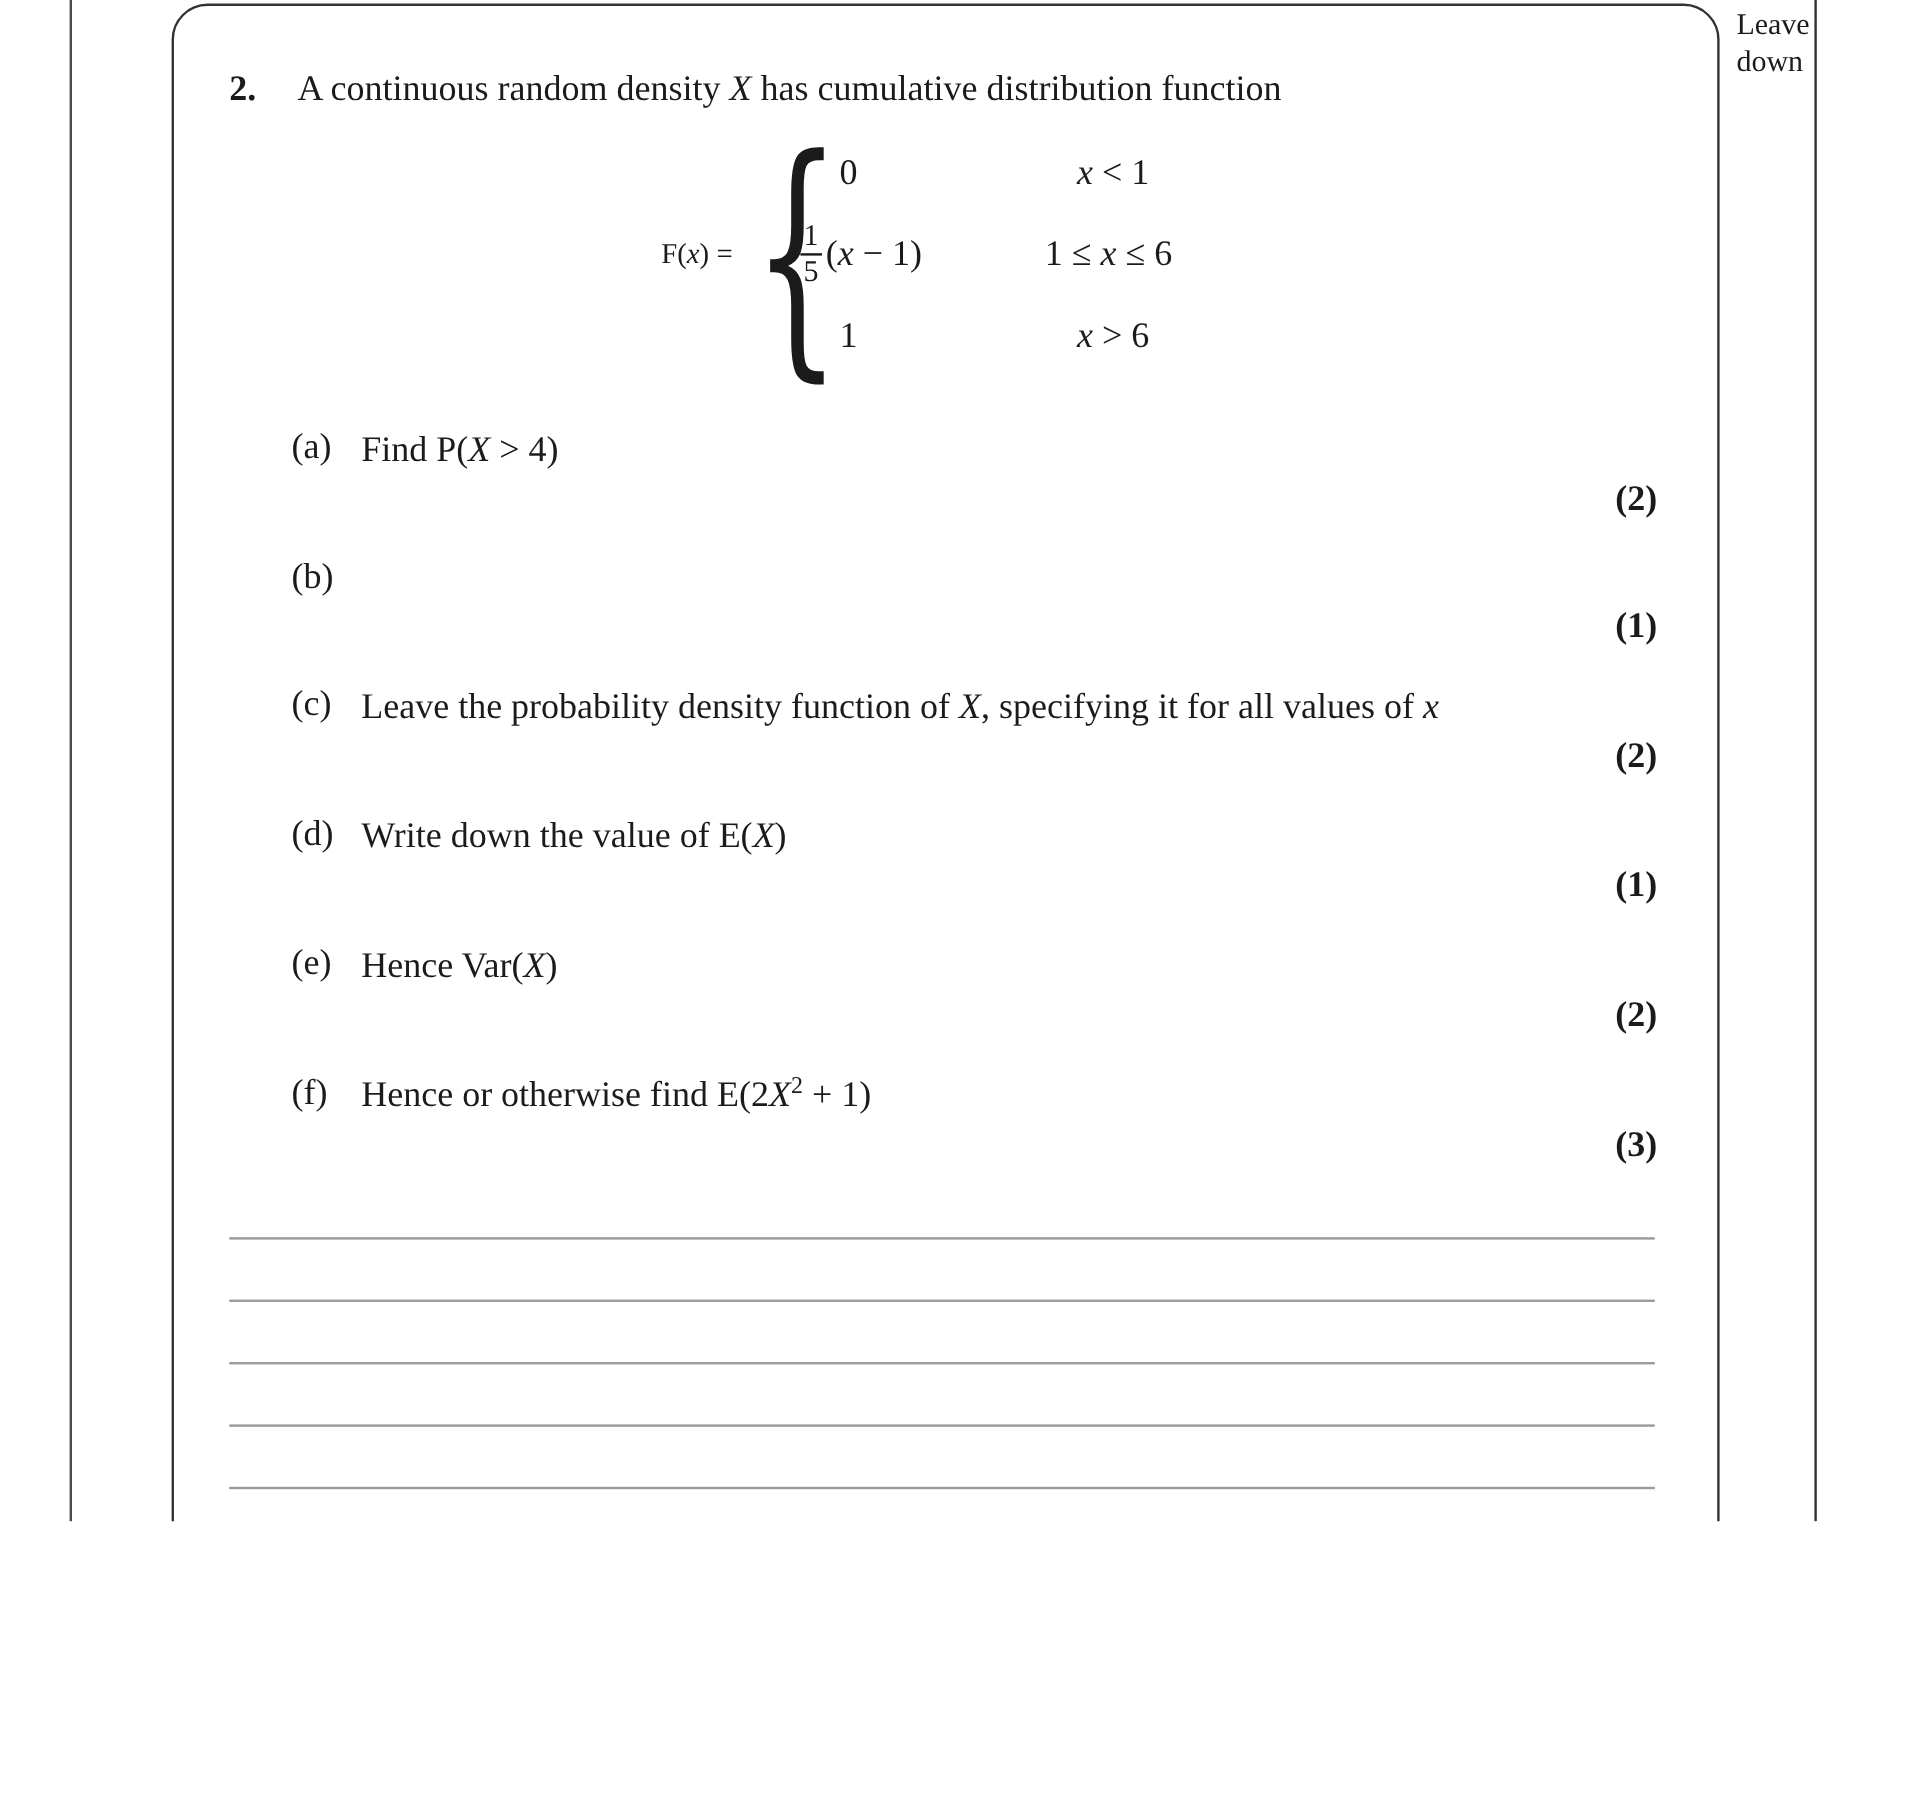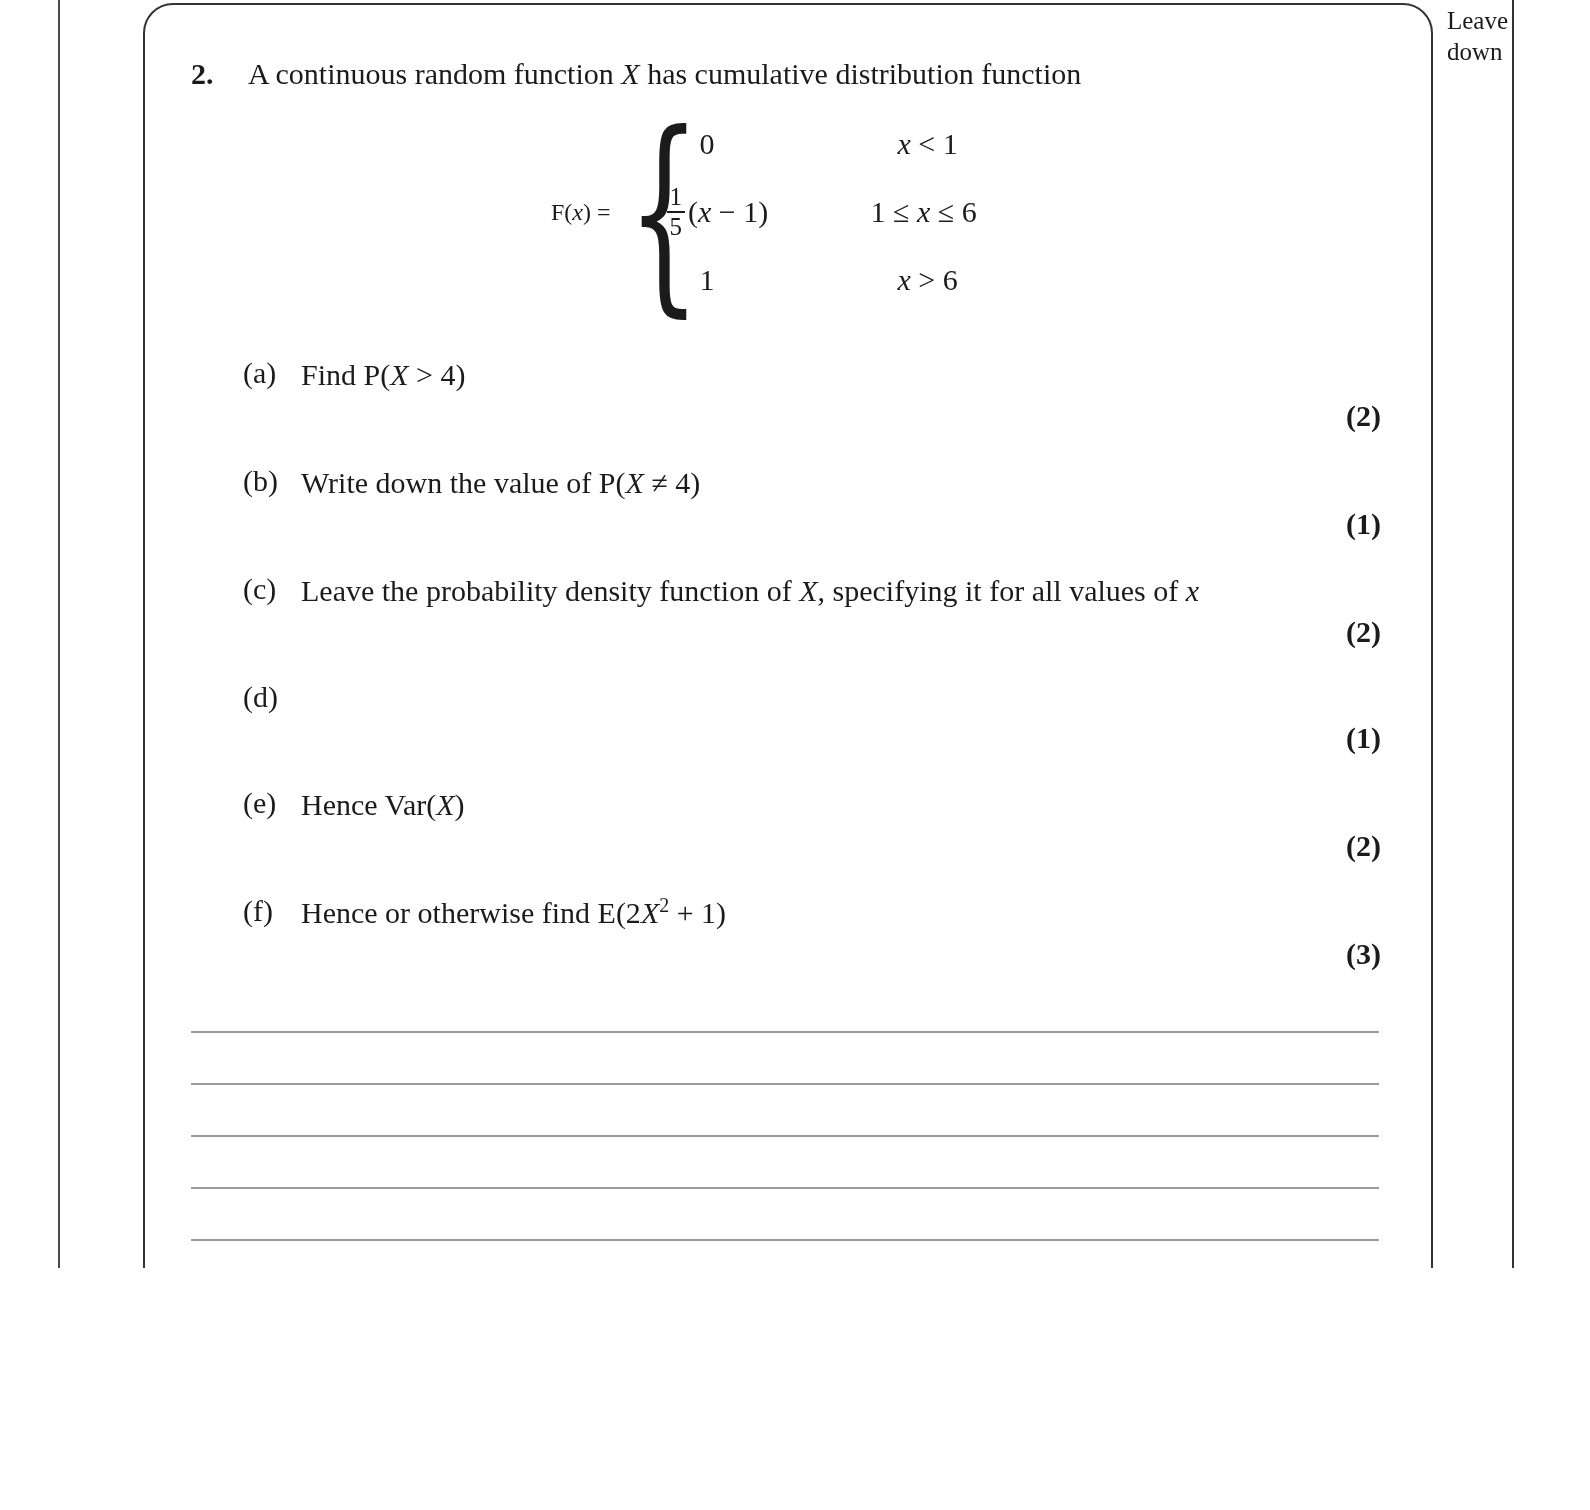--- a/index.html
+++ b/index.html
@@ -55,21 +55,21 @@
   <div class="question-box"></div>
   <div class="col-line"></div>
 
   <div class="leave-blank">
     <div>Leave</div>
     <div>down</div>
   </div>
 
   <div class="intro-row">
     <span class="qnum">2.</span>
-    <span class="qtext"><span>A continuous random function </span><span class="mi">X</span><span> has cumulative distribution function</span></span>
+    <span class="qtext"><span>A continuous random density </span><span class="mi">X</span><span> has cumulative distribution function</span></span>
   </div>
 
   <div class="cdf">
     <span class="fname"><span>F(</span><span class="mi">x</span><span>) = </span></span>
     <span class="brace">{</span>
     <div class="cases">
       <div class="case-row r1">
         <span class="val v-ind">0</span>
         <span class="cond c-ind"><span class="mi">x</span><span> &lt; 1</span></span>
       </div>
@@ -96,36 +96,36 @@
       <div class="part-line">
         <span class="plabel">(a)</span>
         <span class="ptext"><span>Find P(</span><span class="mi">X</span><span></span><span class="mi"></span><sup></sup><span> &gt; 4)</span></span>
       </div>
       <div class="marks">(2)</div>
     </div>
 
     <div class="part">
       <div class="part-line">
         <span class="plabel">(b)</span>
-        <span class="ptext"><span>Write down the value of P(</span><span class="mi">X</span><span></span><span class="mi"></span><sup></sup><span> ≠ 4)</span></span>
       </div>
       <div class="marks">(1)</div>
     </div>
 
     <div class="part">
       <div class="part-line">
         <span class="plabel">(c)</span>
         <span class="ptext"><span>Leave the probability density function of </span><span class="mi">X</span><span>, specifying it for all values of </span><span class="mi">x</span><sup></sup><span></span></span>
       </div>
       <div class="marks">(2)</div>
     </div>
 
     <div class="part">
       <div class="part-line">
         <span class="plabel">(d)</span>
+        <span class="ptext"><span>Write down the value of E(</span><span class="mi">X</span><span></span><span class="mi"></span><sup></sup><span>)</span></span>
       </div>
       <div class="marks">(1)</div>
     </div>
 
     <div class="part">
       <div class="part-line">
         <span class="plabel">(e)</span>
         <span class="ptext"><span>Hence Var(</span><span class="mi">X</span><span></span><span class="mi"></span><sup></sup><span>)</span></span>
       </div>
       <div class="marks">(2)</div>

